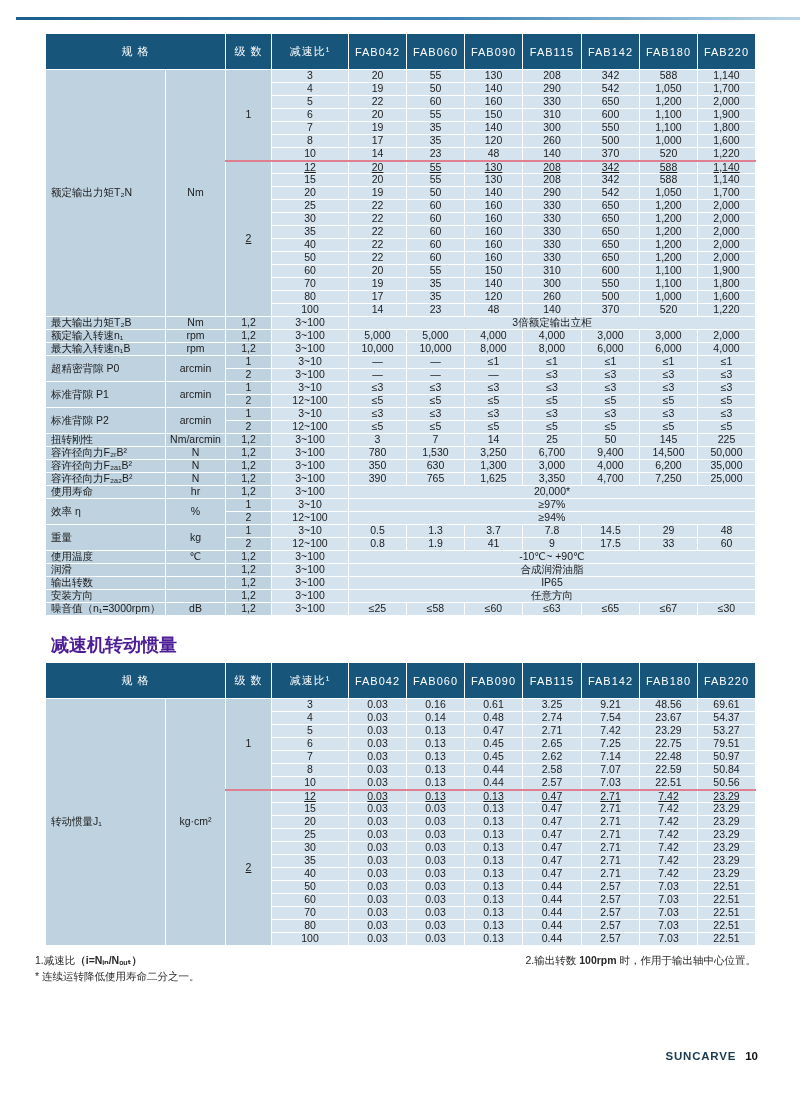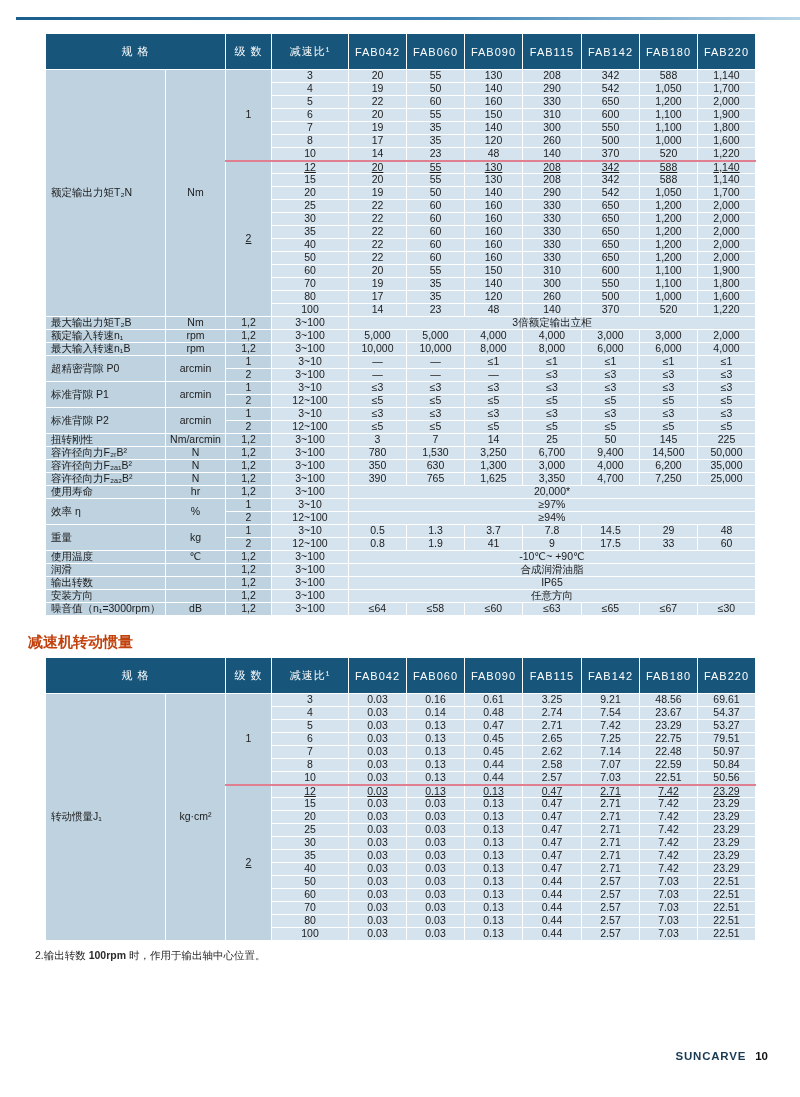--- a/index.html
+++ b/index.html
@@ -15,26 +15,26 @@
     background:linear-gradient(to right, var(--title-blue,#1b5e8e), #3c82b4 55%, #b9d6e9); }
   .tbl-wrap { margin:0 45px; }
   table { border-collapse:collapse; table-layout:fixed; width:710px; font-size:10.5px; color:#1c1c1c; }
   thead th { background:var(--header-bg,#17557a); color:#fff; font-weight:normal; font-size:11px;
     height:36px; border:1px solid #fff; text-align:center; letter-spacing:1px; }
   td { border:1px solid #fff; height:13px; text-align:center; padding:0 1px; line-height:1.05; }
   td.lbl { background:var(--label-bg,#bed2e0); text-align:left; padding-left:5px; }
   td.unit, td.stage { background:var(--label-bg,#bed2e0); }
   td.ratio, td.val { background:var(--data-bg,#d5e3ee); }
   tr.red-top td { border-top:2px solid var(--red-divider,#e07f90);text-decoration:underline; }
-  .sec2-title { margin:17px 45px 5px 28px; font-size:15px; font-weight:bold; color:#c2410c; }
+  .sec2-title { margin:17px 45px 5px 51px; font-size:18px; font-weight:bold; color:#4c1d95; }
   .footnotes { margin:7px 44px 0 35px; display:flex; justify-content:space-between;
     font-size:10.5px; color:#2a2a2a; line-height:1.5; }
   .fn-right { text-align:center; }
   .fn-bold { font-weight:bold; }
-  .footer { position:absolute; top:1050px; right:32px; font-size:11.5px; }
+  .footer { position:absolute; top:1050px; right:42px; font-size:11.5px; }
   .brand { font-weight:bold; color:var(--footer-navy,#1a3a52); letter-spacing:0.8px; }
   .pagenum { font-weight:bold; color:#111; margin-left:9px; }
 </style>
 </head>
 <body>
 
 <div class="page">
 
   <div class="title-rule"></div>
 
@@ -488,21 +488,21 @@
             <td class="unit"></td>
             <td class="stage">1,2</td>
             <td class="ratio">3~100</td>
             <td class="val" colspan="7">任意方向</td>
           </tr>
           <tr>
             <td class="lbl">噪音值（n₁=3000rpm）</td>
             <td class="unit">dB</td>
             <td class="stage">1,2</td>
             <td class="ratio">3~100</td>
-            <td class="val">≤64</td>
+            <td class="val">≤25</td>
             <td class="val">≤58</td>
             <td class="val">≤60</td>
             <td class="val">≤63</td>
             <td class="val">≤65</td>
             <td class="val">≤67</td>
             <td class="val">≤30</td>
           </tr>
         </tbody>
     </table>
   </div>
@@ -731,20 +731,24 @@
             <td class="val">0.44</td>
             <td class="val">2.57</td>
             <td class="val">7.03</td>
             <td class="val">22.51</td>
           </tr>
         </tbody>
     </table>
   </div>
 
   <div class="footnotes">
+    <div class="fn-left">
+      <div><span>1.减速比</span><span class="fn-bold">（i=Nᵢₙ/Nₒᵤₜ）</span></div>
+      <div>* 连续运转降低使用寿命二分之一。</div>
+    </div>
     <div class="fn-right">
       <span>2.输出转数 </span><span class="fn-bold">100rpm</span><span> 时，作用于输出轴中心位置。</span>
     </div>
   </div>
 
   <div class="footer">
     <span class="brand">SUNCARVE</span><span class="pagenum">10</span>
   </div>
 
 </div>

